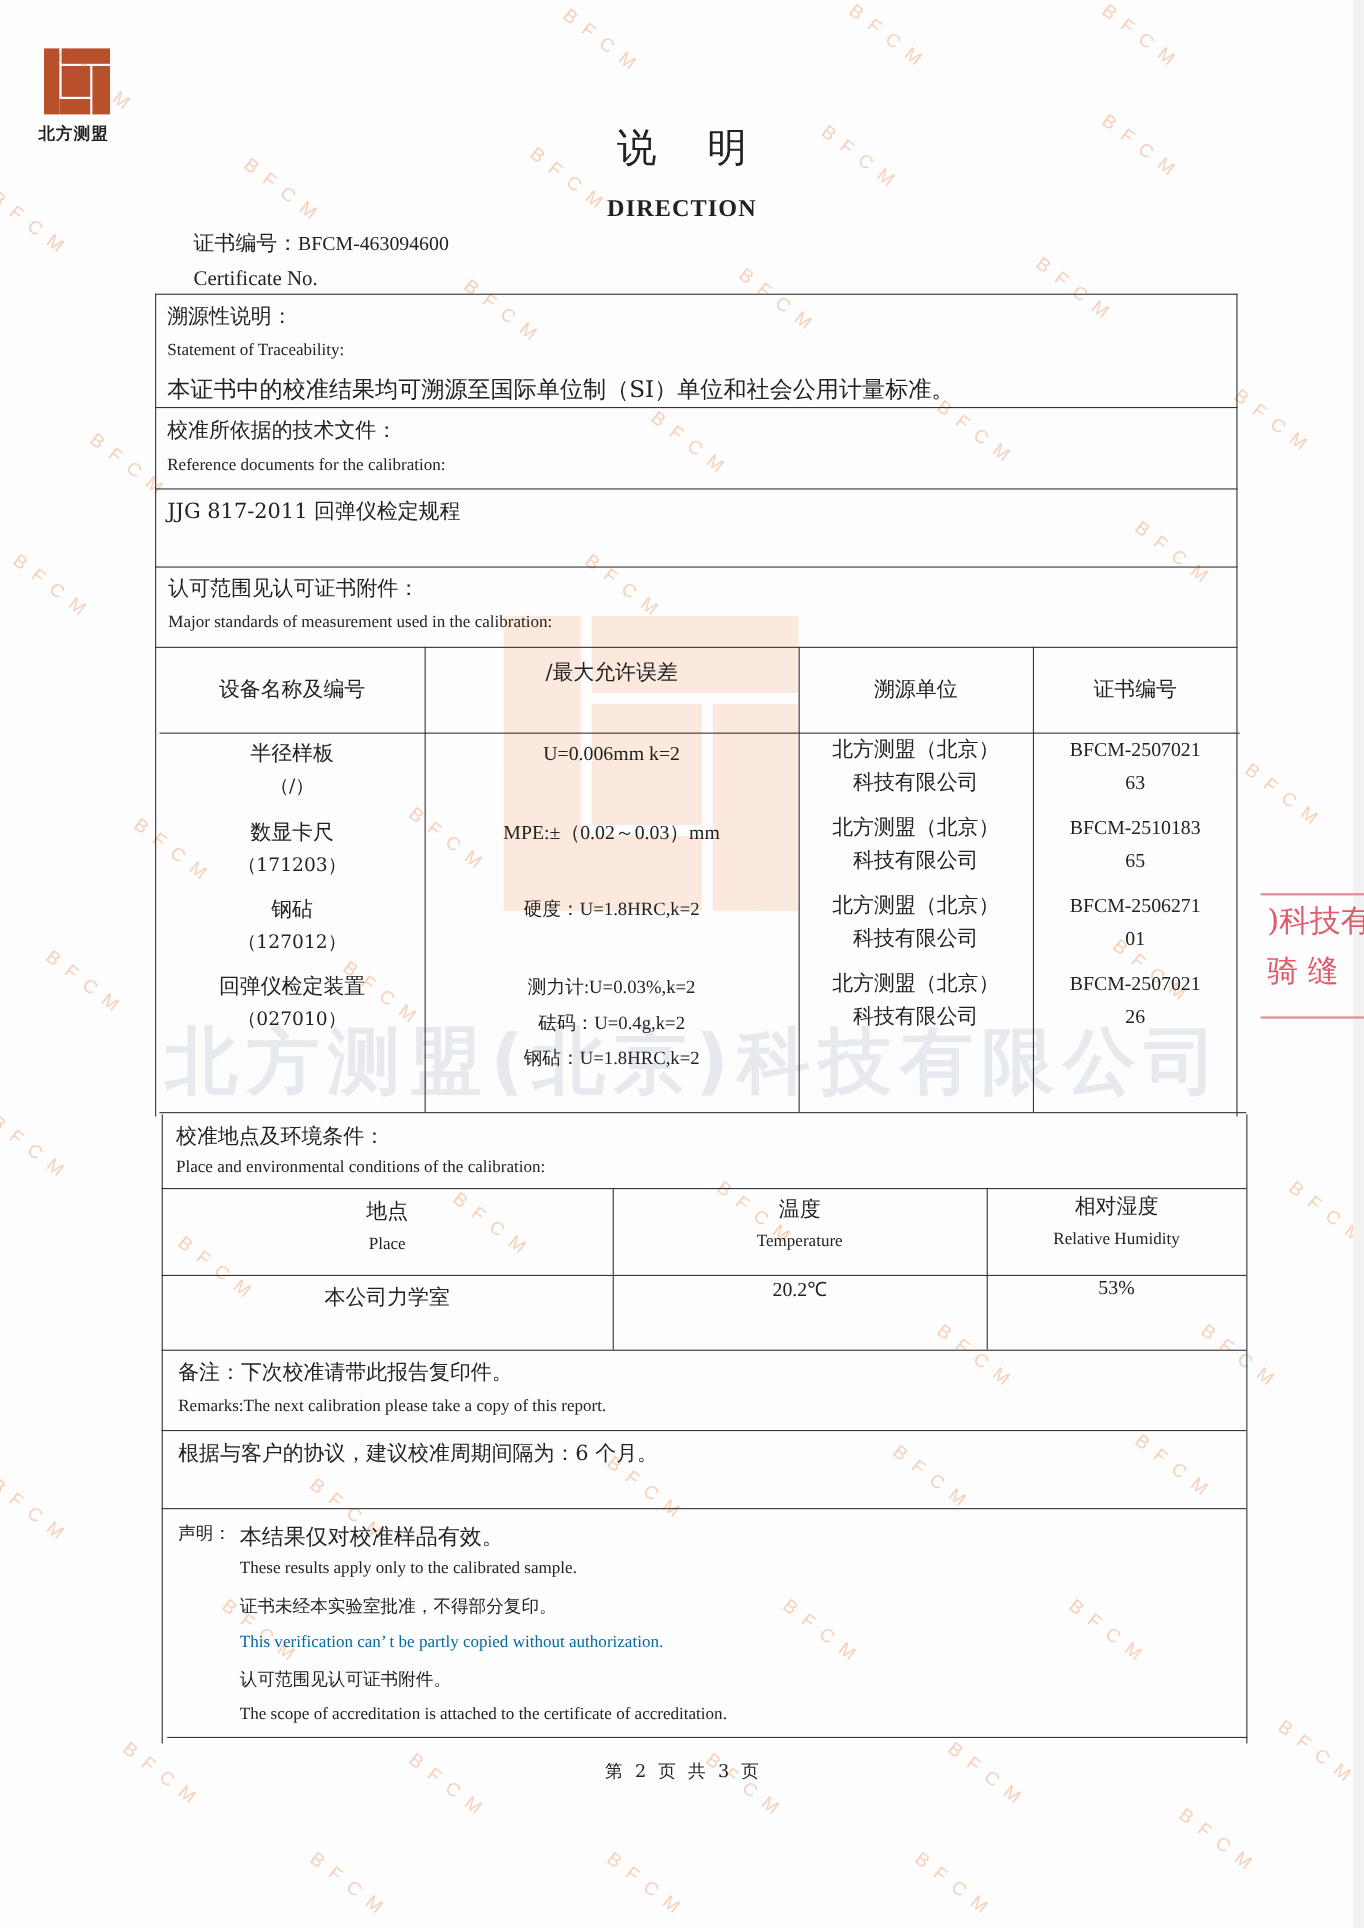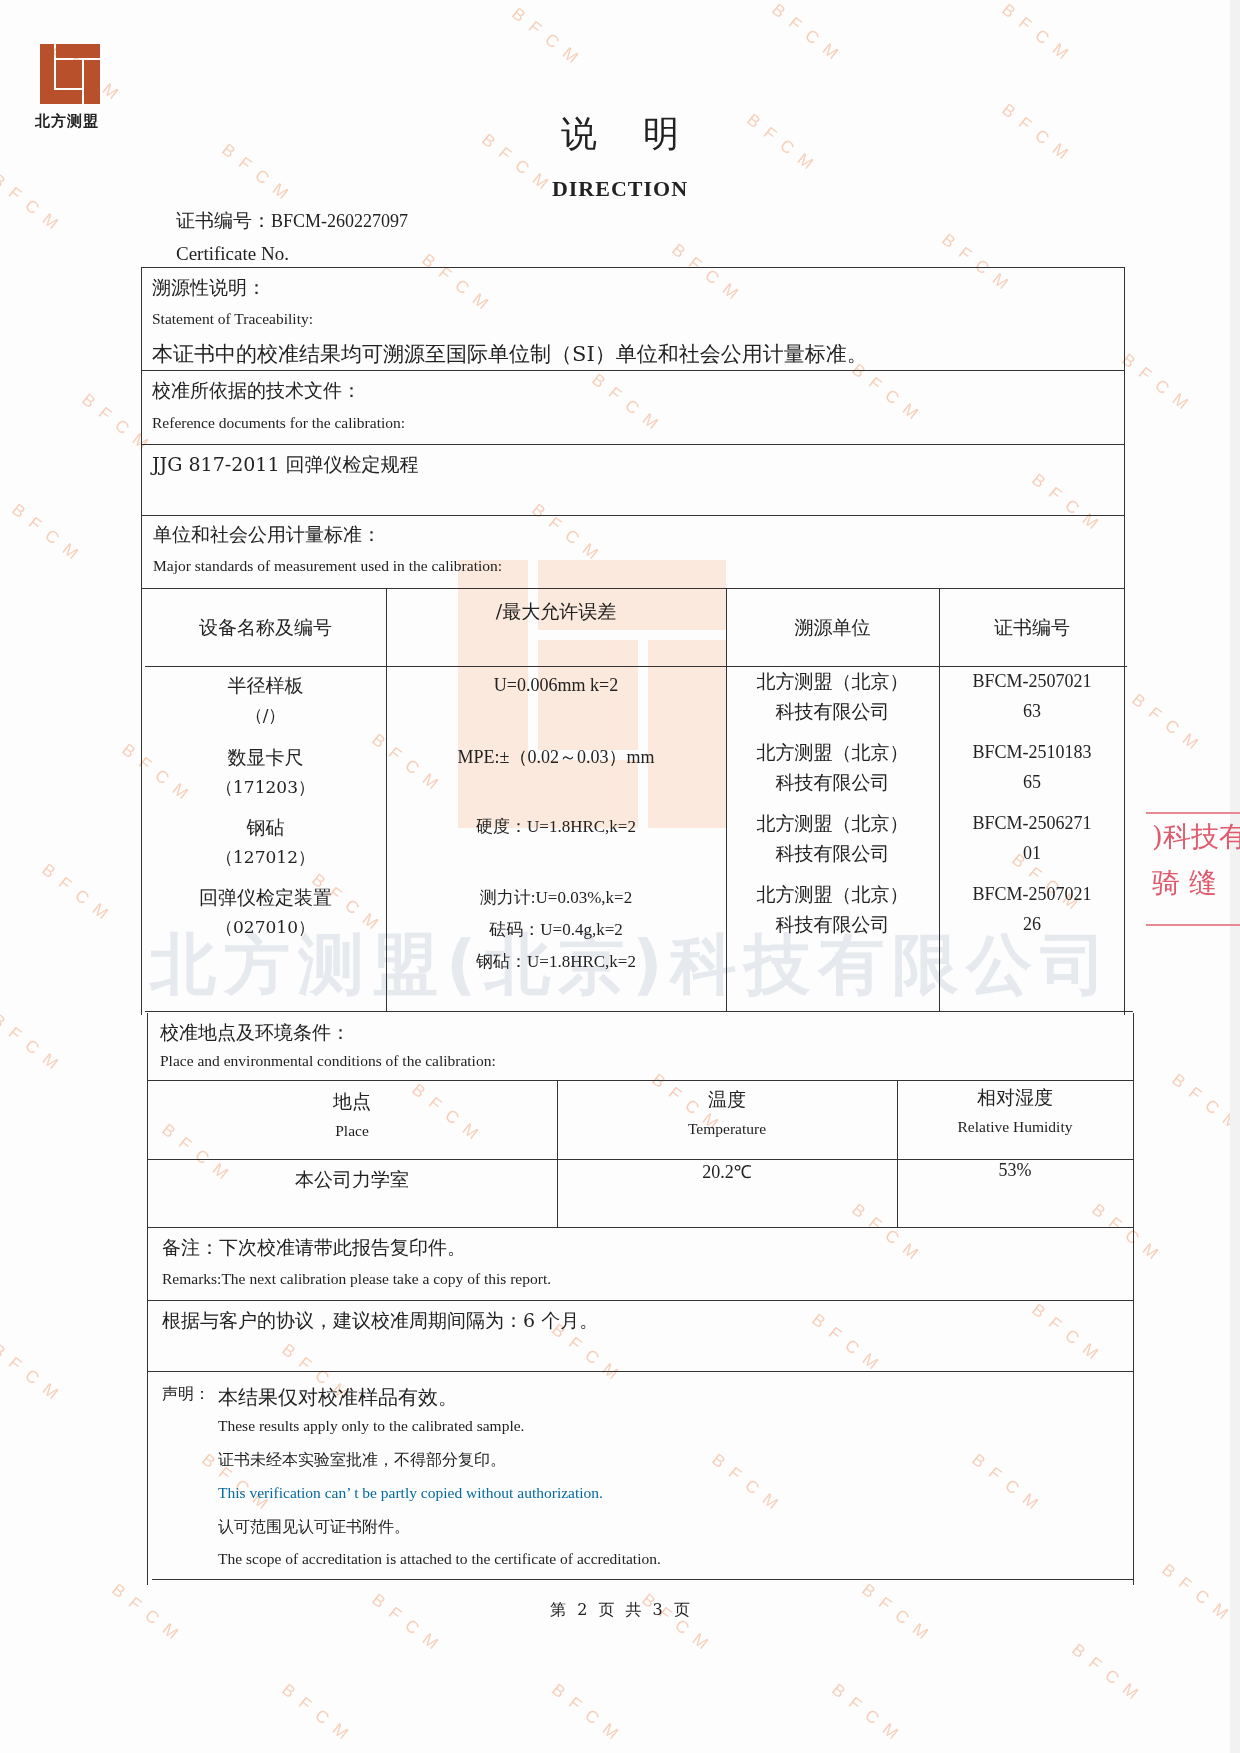--- a/index.html
+++ b/index.html
@@ -124,21 +124,21 @@
   <div style="left:16px;top:16px;width:26px;height:28px"></div>
   <div style="left:44px;top:16px;width:16px;height:44px"></div>
   <div style="left:0;top:46px;width:42px;height:14px;opacity:0"></div>
   <div style="left:14px;top:46px;width:28px;height:14px"></div>
 </div>
 <div class="logo-text">北方测盟</div>
 
 <div class="title-cn">说明</div>
 <div class="title-en">DIRECTION</div>
 <div class="cert-no">
-  <span>证书编号：</span><span class="ens">BFCM-260227097</span>
+  <span>证书编号：</span><span class="ens">BFCM-463094600</span>
 </div>
 <div class="cert-no-en">Certificate No.</div>
 
 <div class="frame" style="left:141px;top:267px;width:984px;height:1316px;border-top:none;border-bottom:none;border-left:none;border-right:none"></div>
 
 <div class="vline" style="left:141px;top:267px;height:748px"></div>
 <div class="vline" style="left:1124px;top:267px;height:748px"></div>
 <div class="vline" style="left:147px;top:1013px;height:572px"></div>
 <div class="vline" style="left:1133px;top:1013px;height:572px"></div>
 
@@ -164,21 +164,21 @@
 <div class="vline" style="left:897px;top:1080px;height:147px"></div>
 
 <div class="t cn" style="left:152px;top:275px">溯源性说明：</div>
 <div class="t en" style="left:152px;top:310px">Statement of Traceability:</div>
 <div class="t" style="left:152px;top:340px;font-size:21px">本证书中的校准结果均可溯源至国际单位制（SI）单位和社会公用计量标准。</div>
 
 <div class="t cn" style="left:152px;top:378px">校准所依据的技术文件：</div>
 <div class="t en" style="left:152px;top:414px">Reference documents for the calibration:</div>
 <div class="t cn" style="left:152px;top:452px">JJG 817-2011  回弹仪检定规程</div>
 
-<div class="t cn" style="left:153px;top:522px">单位和社会公用计量标准：</div>
+<div class="t cn" style="left:153px;top:522px">认可范围见认可证书附件：</div>
 <div class="t en" style="left:153px;top:557px">Major standards of measurement used in the calibration:</div>
 
 <div class="cell" style="left:145px;width:241px;top:612px">设备名称及编号</div>
 <div class="cell" style="left:386px;width:340px;top:596px">
   <span class="l">/最大允许误差</span>
 </div>
 <div class="cell" style="left:726px;width:213px;top:612px">溯源单位</div>
 <div class="cell" style="left:939px;width:186px;top:612px">证书编号</div>
 
 <div class="cell" style="left:145px;width:241px;top:670px">

